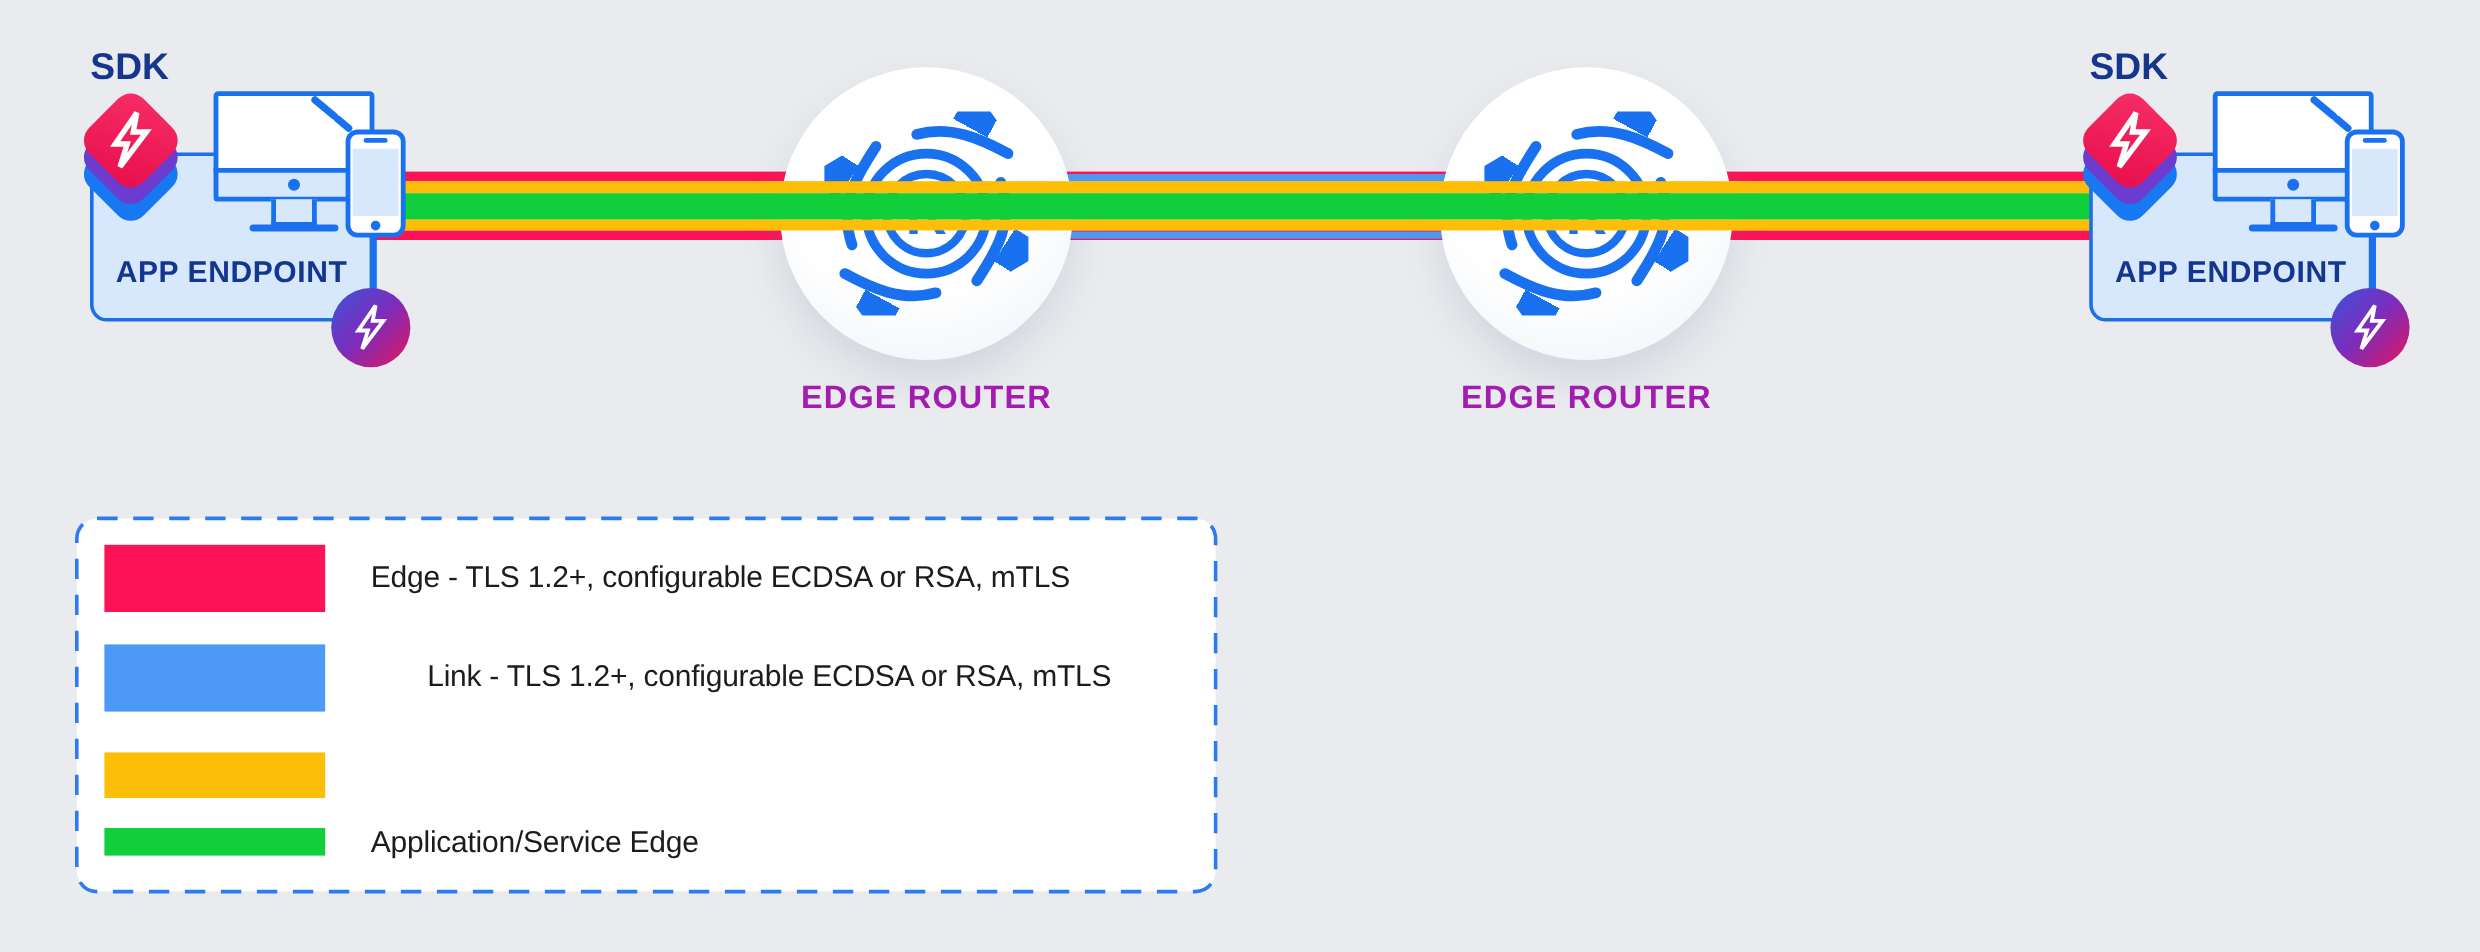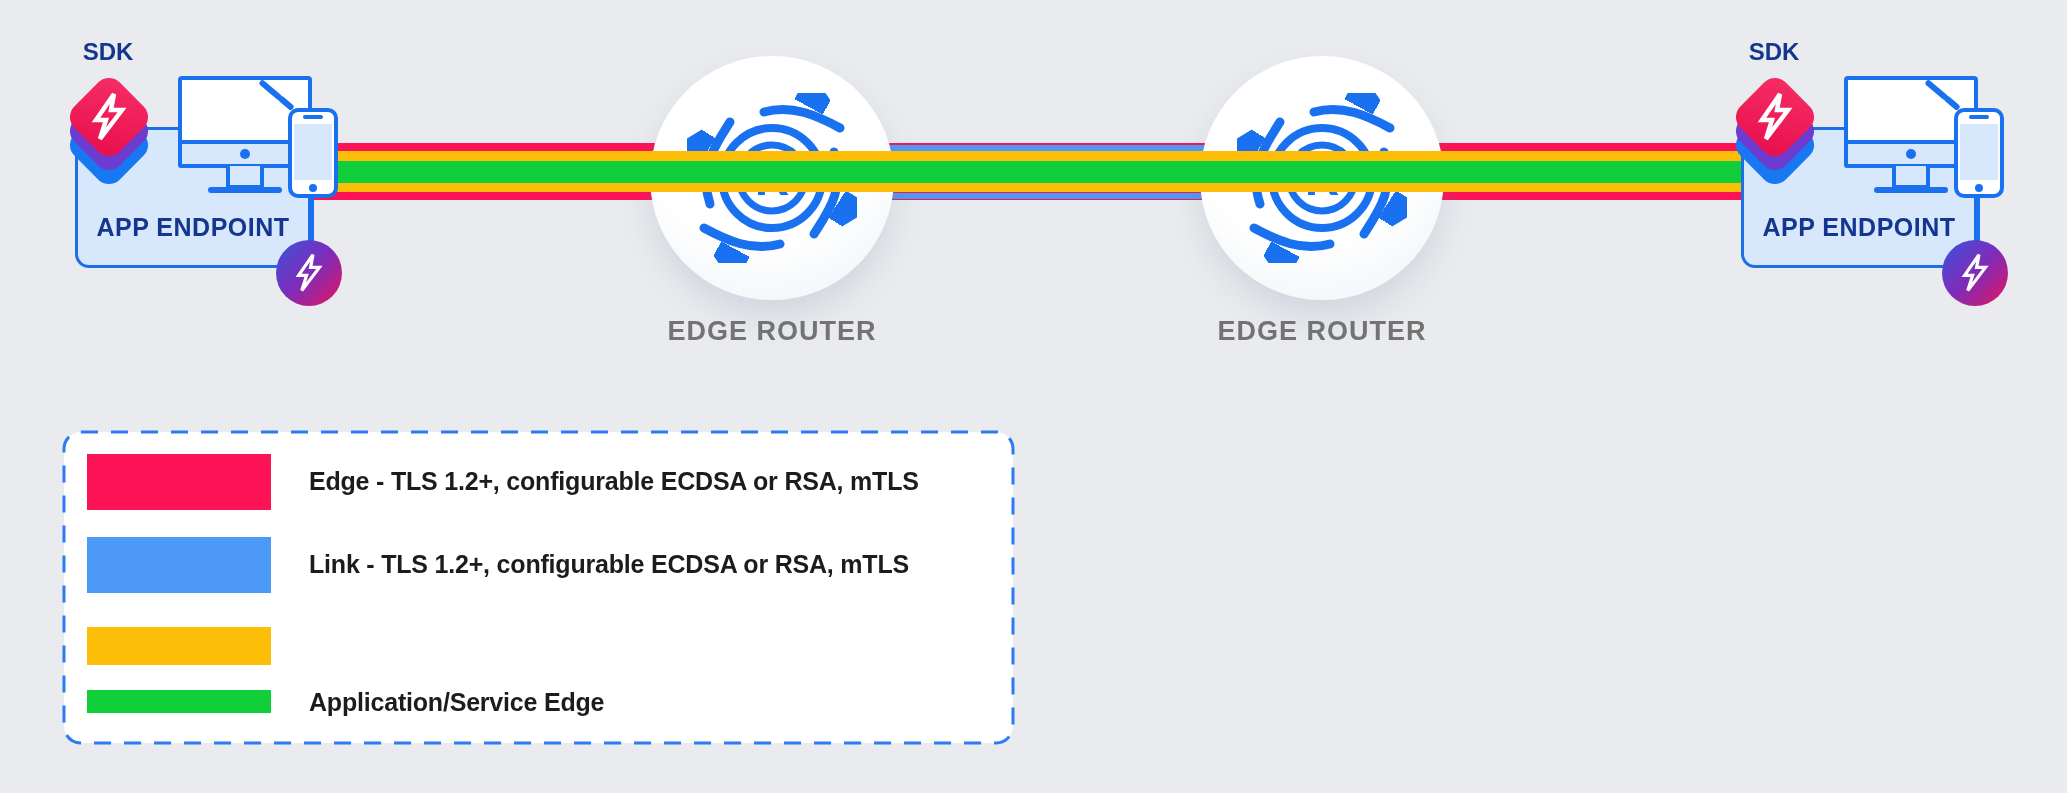--- a/index.html
+++ b/index.html
@@ -19,33 +19,33 @@
   #st-blue-bot{top:193px;}
 
   
   .router-circle{position:absolute;top:56px;width:244px;height:244px;border-radius:50%;z-index:2;
      background:radial-gradient(circle at 45% 32%, #ffffff 52%, #f5f7fa 78%, #eef1f5 100%);
      box-shadow:0 16px 30px rgba(110,125,150,0.18);}
   #router-left{left:650px;} #router-right{left:1200px;}
   .router-icon{position:absolute;top:93px;width:170px;height:170px;z-index:3;}
   #ricon-left{left:687px;} #ricon-right{left:1237px;}
   .router-label{position:absolute;top:316px;width:300px;text-align:center;z-index:5;
-     font-size:27px;font-weight:600;letter-spacing:1px;color:#737373;}
+     font-size:27px;font-weight:600;letter-spacing:1px;color:#a21caf;}
   #rlabel-left{left:622px;} #rlabel-right{left:1172px;}
 
   
   .endpoint{position:absolute;top:0;width:350px;height:320px;z-index:6;}
   #ep-left{left:0;} #ep-right{left:1666px;}
   .endpoint *{position:absolute;box-sizing:border-box;}
   .ep-box{left:75px;top:127px;width:236px;height:141px;background:#D7E8FC;
           border:3px solid #1D6FE8;border-radius:14px;}
   .ep-label{left:75px;top:213px;width:236px;text-align:center;
           font-size:25px;font-weight:600;letter-spacing:0.5px;color:#14368F;}
   .sdk-label{left:56px;top:38px;width:104px;text-align:center;
-          font-size:24px;font-weight:600;color:#14368F;}
+          font-size:31px;font-weight:600;color:#14368F;}
   .diamond{left:77px;width:64px;height:64px;border-radius:15px;transform:rotate(45deg);}
   .d-blue{top:113px;background:#1778F2;}
   .d-purple{top:99px;background:#6C3BD0;}
   .d-red{top:85px;background:linear-gradient(150deg,#F52B63 10%,#E8114E 90%);}
   .sdk-bolt{left:89px;top:91px;width:40px;height:52px;}
   .mon-screen{left:178px;top:76px;width:134px;height:68px;background:#ffffff;
           border:4px solid #1A71F0;border-radius:4px 4px 0 0;}
   .mon-chin{left:178px;top:140px;width:134px;height:28px;background:#D7E8FC;
           border:4px solid #1A71F0;border-radius:0 0 3px 3px;}
   .mon-dot{left:240px;top:149px;width:10px;height:10px;border-radius:50%;background:#1A71F0;}
@@ -67,23 +67,23 @@
 
   
   .legend{position:absolute;left:62px;top:430px;width:953px;height:315px;z-index:7;}
   .legend-bg{position:absolute;left:0;top:0;}
   .legend *{box-sizing:border-box;}
   .swatch{position:absolute;left:25px;width:184px;}
   #sw-edge{top:24px;height:56px;}
   #sw-link{top:107px;height:56px;}
   #sw-service{top:197px;height:38px;}
   #sw-data{top:260px;height:23px;}
-  .l-label{position:absolute;left:247px;font-size:25px;font-weight:700;
+  .l-label{position:absolute;left:247px;font-size:25px;font-weight:400;
            letter-spacing:-0.2px;color:#1C1C1E;white-space:nowrap;}
-  #ll-edge{top:37px;} #ll-link{top:120px;} #ll-service{top:202px;} #ll-data{top:258px;}
+  #ll-edge{top:37px;} #ll-link{top:120px;margin-left:47px;} #ll-service{top:202px;} #ll-data{top:258px;}
 </style>
 </head>
 <body>
 
 <div class="canvas">
 
   <div class="stripe z1" id="st-red-top" style="background: rgb(251, 19, 85);"></div>
   <div class="stripe z1" id="st-red-bot" style="background: rgb(251, 19, 85);"></div>
   <div class="blue-stripe" id="st-blue-top" style="background: rgb(76, 154, 245);"></div>
   <div class="blue-stripe" id="st-blue-bot" style="background: rgb(76, 154, 245);"></div>

